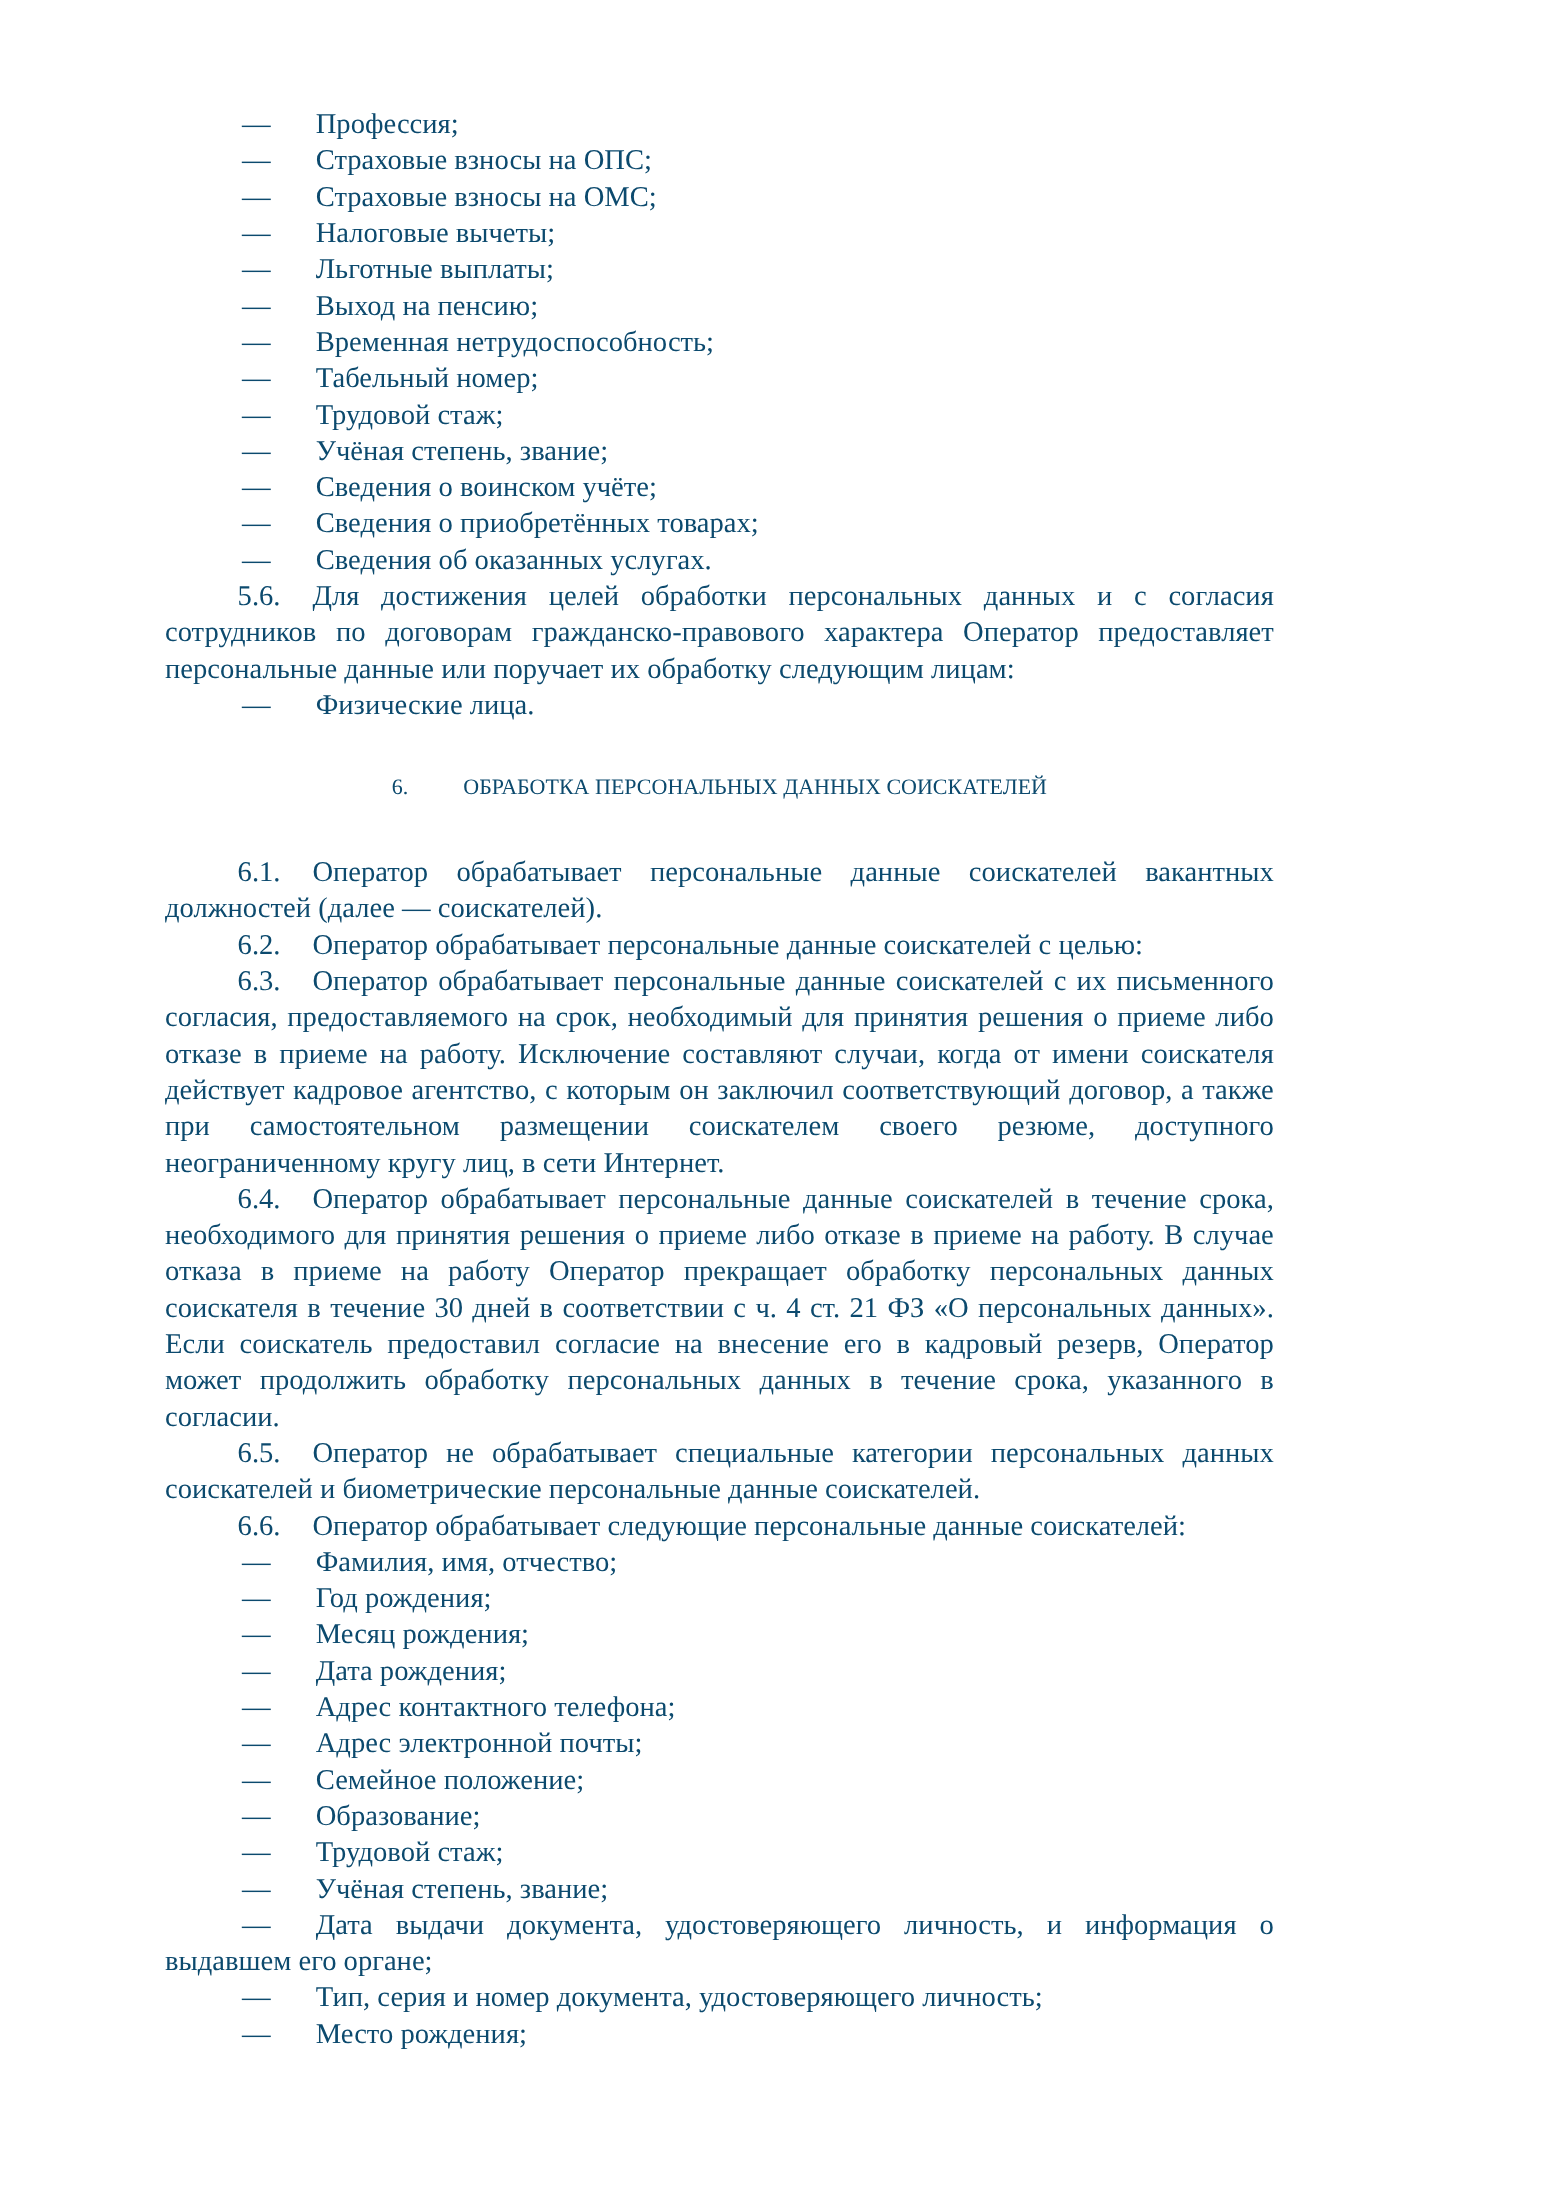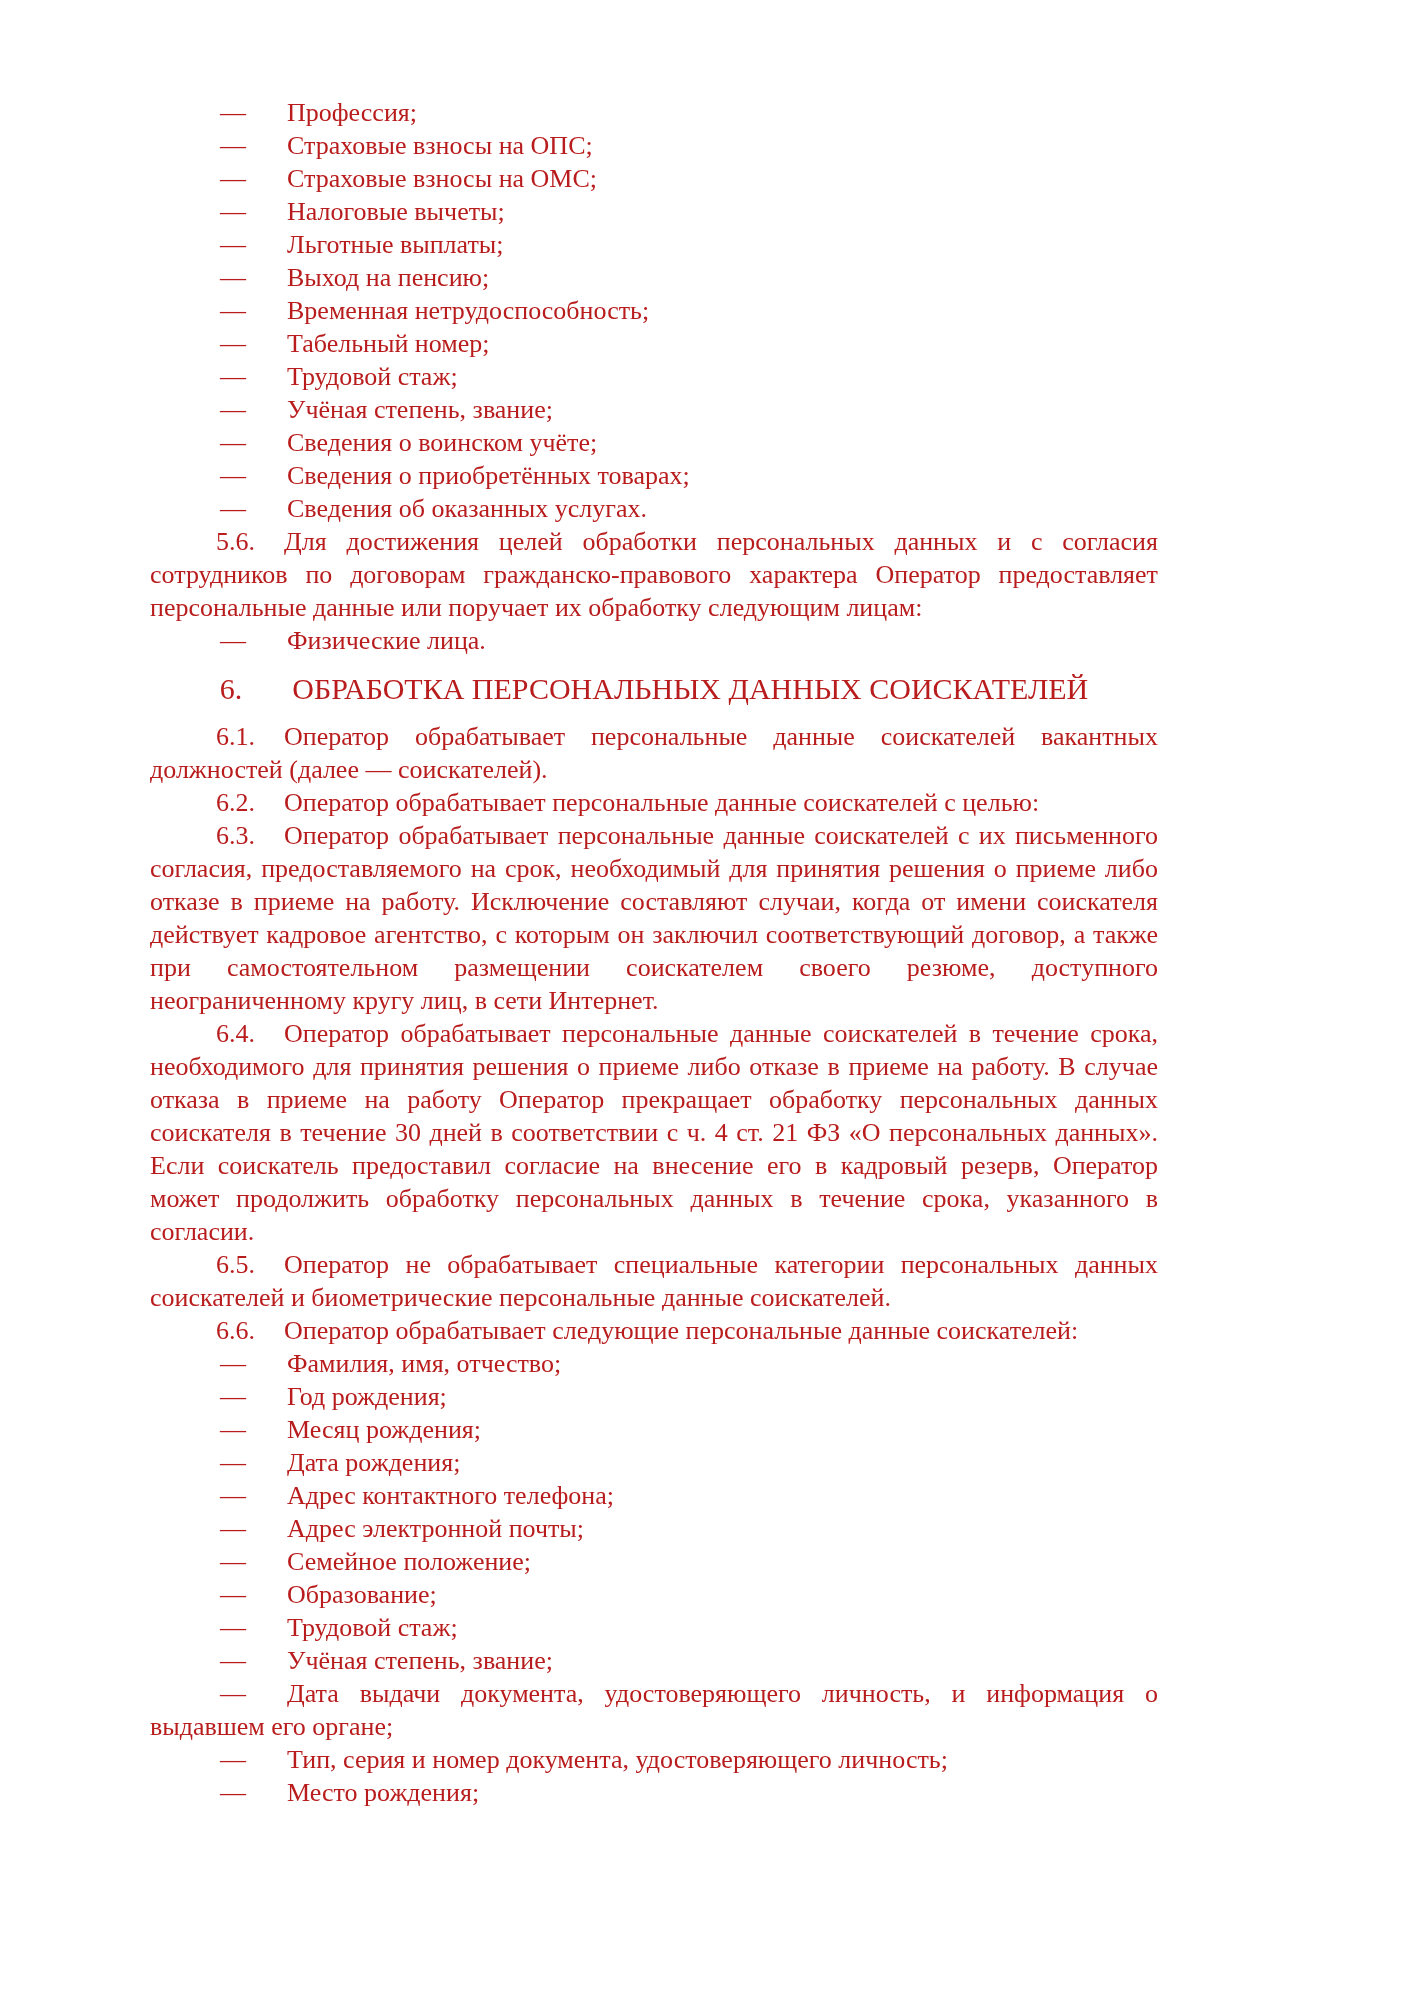--- a/index.html
+++ b/index.html
@@ -6,37 +6,37 @@
   .page {
     position: relative;
     box-sizing: border-box;
     width: 1232px;
     height: 2000px;
     background: #ffffff;
     padding: 96px 74px 0 150px;
     font-family: "Liberation Serif", "DejaVu Serif", serif;
     font-size: 26px;
     line-height: 33px;
-    color: #b91c1c;
+    color: #0c4a6e;
     overflow: hidden;
   }
   p { margin: 0; }
   
   .li { text-align: justify; text-indent: 70px; }
   .li .mk { display: inline-block; width: 67px; text-indent: 0; }
   
   .sub { text-indent: 113px; }
   .sub .mk { display: inline-block; width: 25px; text-indent: 0; }
   
   .clause { text-indent: 66px; text-align: justify; }
   .clause .num { display: inline-block; min-width: 68px; text-indent: 0; }
   
   .heading {
-    margin: 15px 0;
-    font-size: 30px;
+    margin: 43px 0;
+    font-size: 20px;
     font-weight: normal;
     text-align: center;
     line-height: 33px;
   }
   .heading .hnum { display: inline-block; margin-right: 50px; }
 </style>
 </head>
 <body>
 
 <div class="page">

